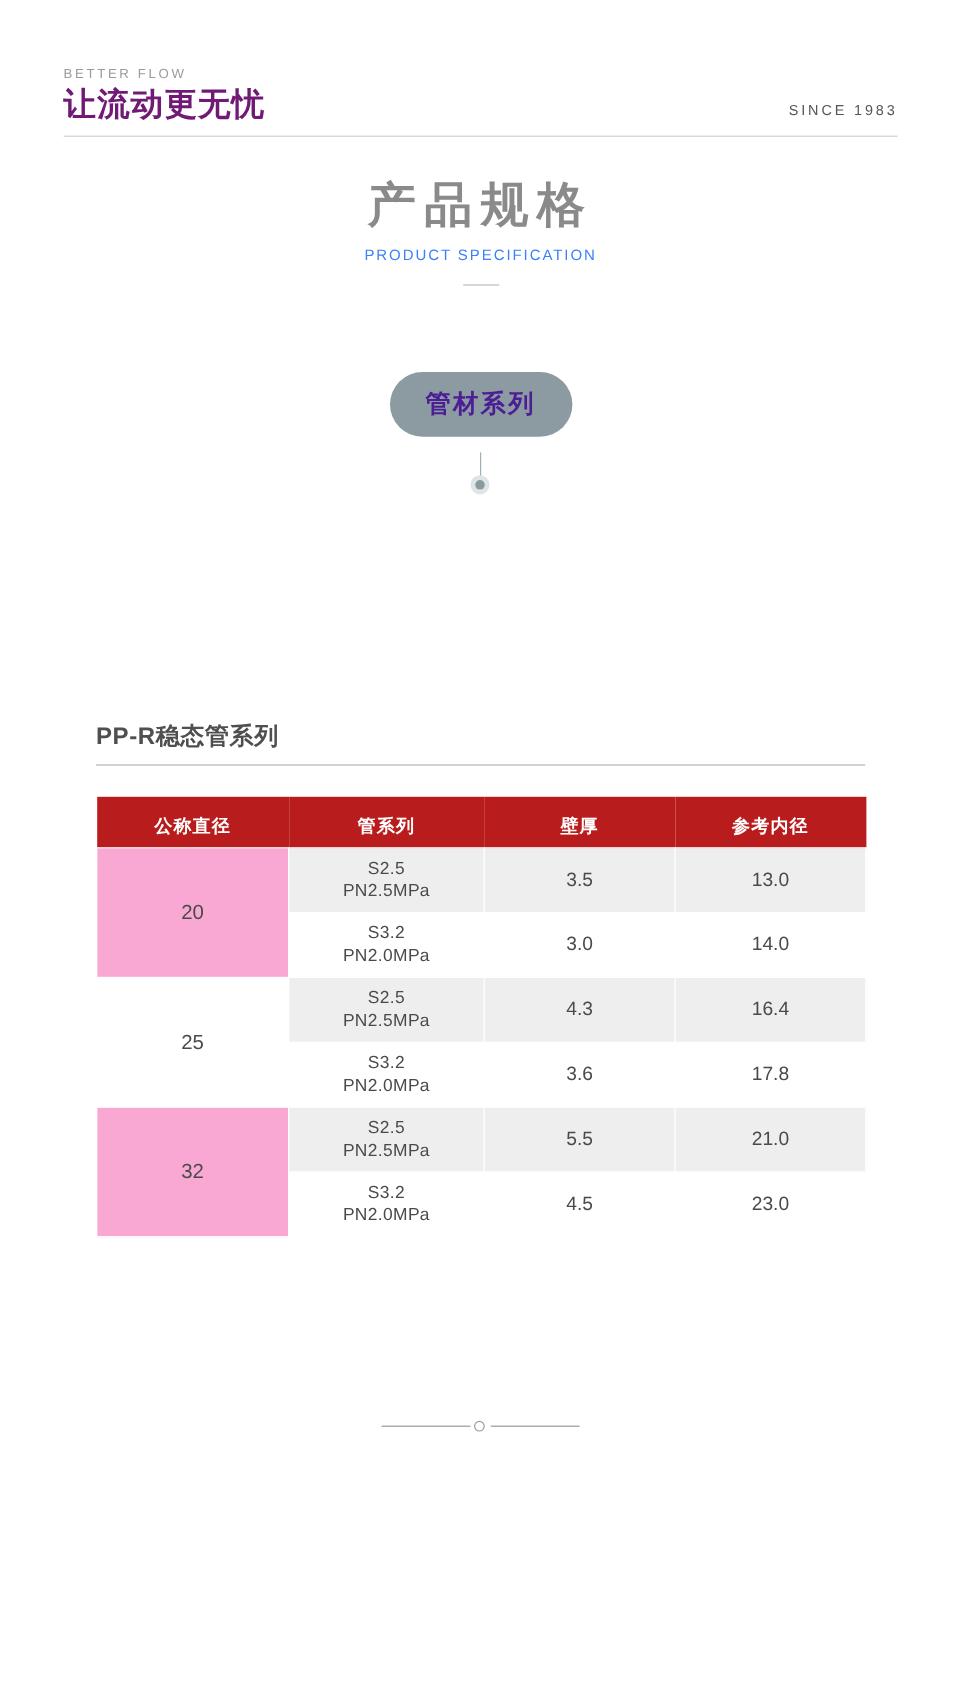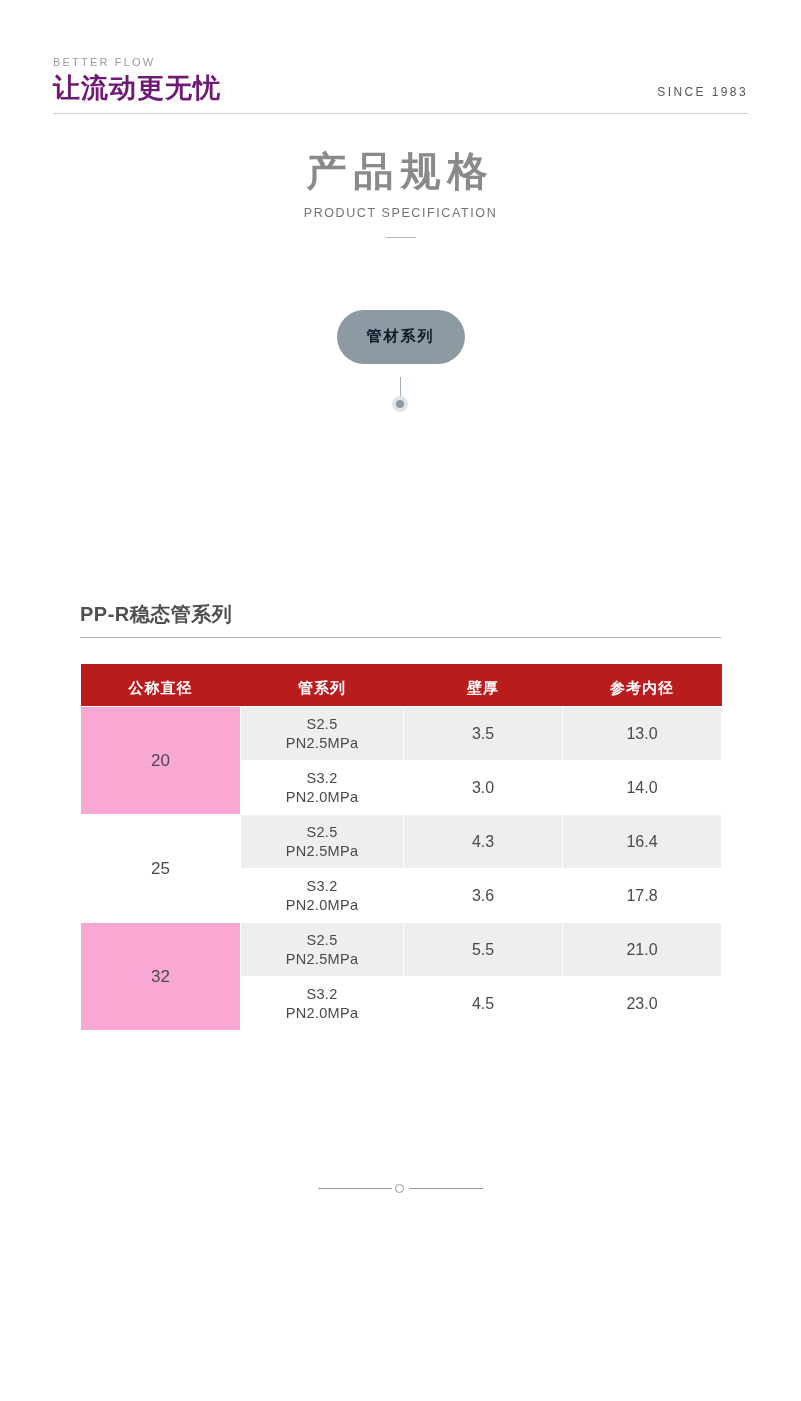--- a/index.html
+++ b/index.html
@@ -83,43 +83,43 @@
     font-weight: 700;
     color: #8a8a8a;
     letter-spacing: 7px;
     line-height: 52px;
     font-family: "DejaVu Sans", "Liberation Sans", sans-serif;
   }
   .title-en {
     margin-top: 9px;
     font-size: 12.5px;
     letter-spacing: 1.6px;
-    color: #737373;
+    color: #3b82f6;
     font-weight: 400;
   }
   .title-dash {
     margin: 17px auto 0;
     width: 30px;
     height: 1px;
     background: #b9b9b9;
   }
 
   
   .badge-wrap {
     position: absolute;
     left: 0;
     top: 310px;
     width: 801px;
     text-align: center;
   }
   .badge {
     display: inline-block;
     background: #8b9ba1;
-    color: #0f172a;
-    font-size: 15px;
+    color: #4c1d95;
+    font-size: 21px;
     font-weight: 700;
     letter-spacing: 2px;
     padding: 13px 30px 15px;
     border-radius: 34px;
     line-height: 26px;
     font-family: "DejaVu Sans", "Liberation Sans", sans-serif;
   }
   .badge-stem {
     position: absolute;
     left: 400px;

